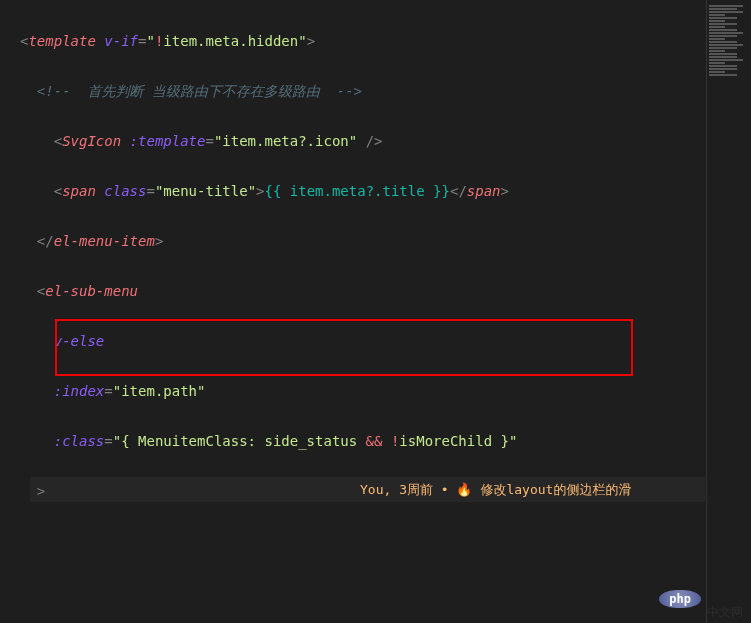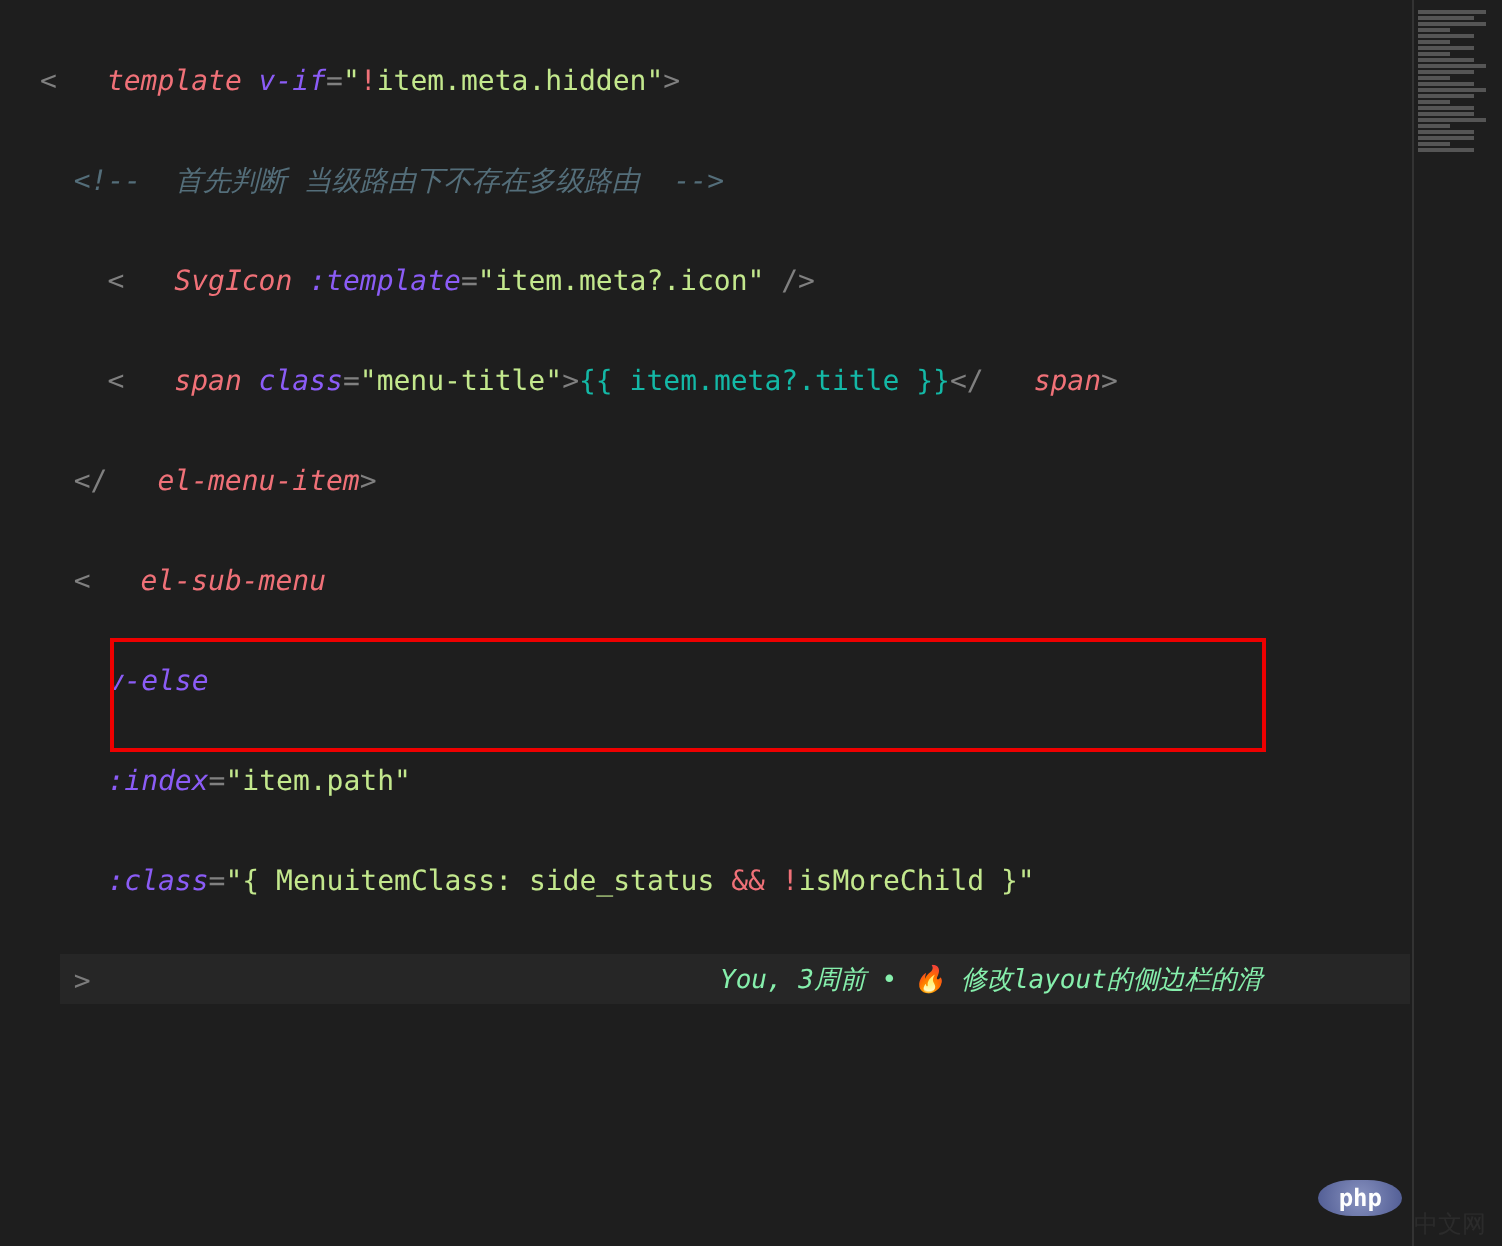--- a/index.html
+++ b/index.html
@@ -38,21 +38,21 @@
       height: 2px;
       margin: 1px 0;
       background: #555;
       width: 70%;
     }
     .minimap-line.short { width: 40%; }
     .minimap-line.long { width: 85%; }
 
     
     .punct { color: #808080; }
-    .tag { color: #f07178; font-style: italic; margin-left: 25px; }
+    .tag { color: #f07178; font-style: italic; }
     .attr { color: #8b5cf6; font-style: italic; }
     .str { color: #c3e88d; }
     .comment { color: #546e7a; font-style: italic; }
     .interp { color: #14b8a6; }
     .op { color: #f07178; }
 
     .underline-yellow {
       text-decoration-color: #ffd700;
       text-decoration-thickness: 2px;
     }
@@ -77,23 +77,22 @@
       width: 675px;
       height: 25px;
       background: rgba(100,100,100,0.12);
       display: flex;
       align-items: center;
       pointer-events: none;
     }
     .blame-text {
       position: absolute;
       left: 330px;
-      color: #86efac;
+      color: #fdba74;
       font-size: 13px;
-      font-style: italic;
     }
 
     .php-badge {
       position: absolute;
       right: 50px;
       bottom: 15px;
       background: radial-gradient(circle, #8892bf 0%, #4f5b93 100%);
       border-radius: 50% / 60%;
       padding: 2px 10px;
       font-size: 12px;

